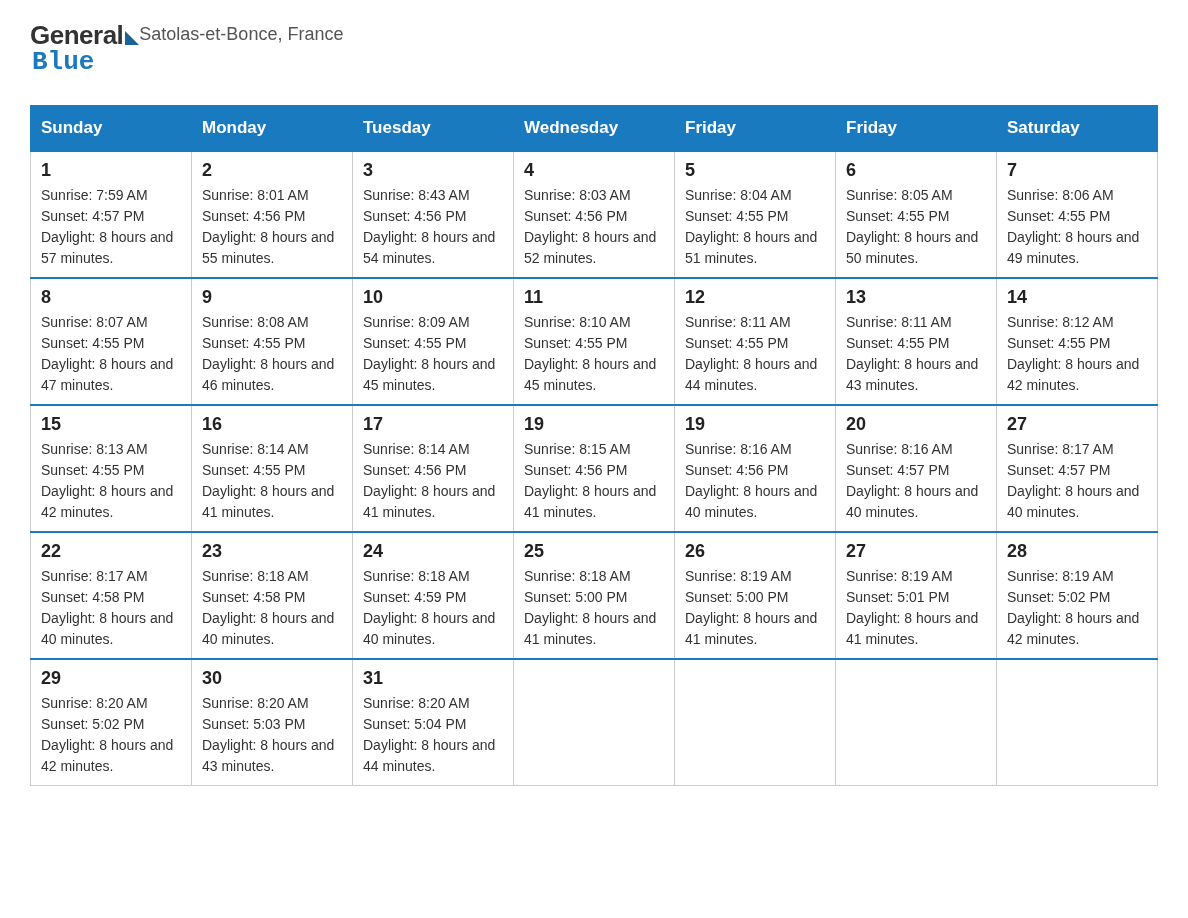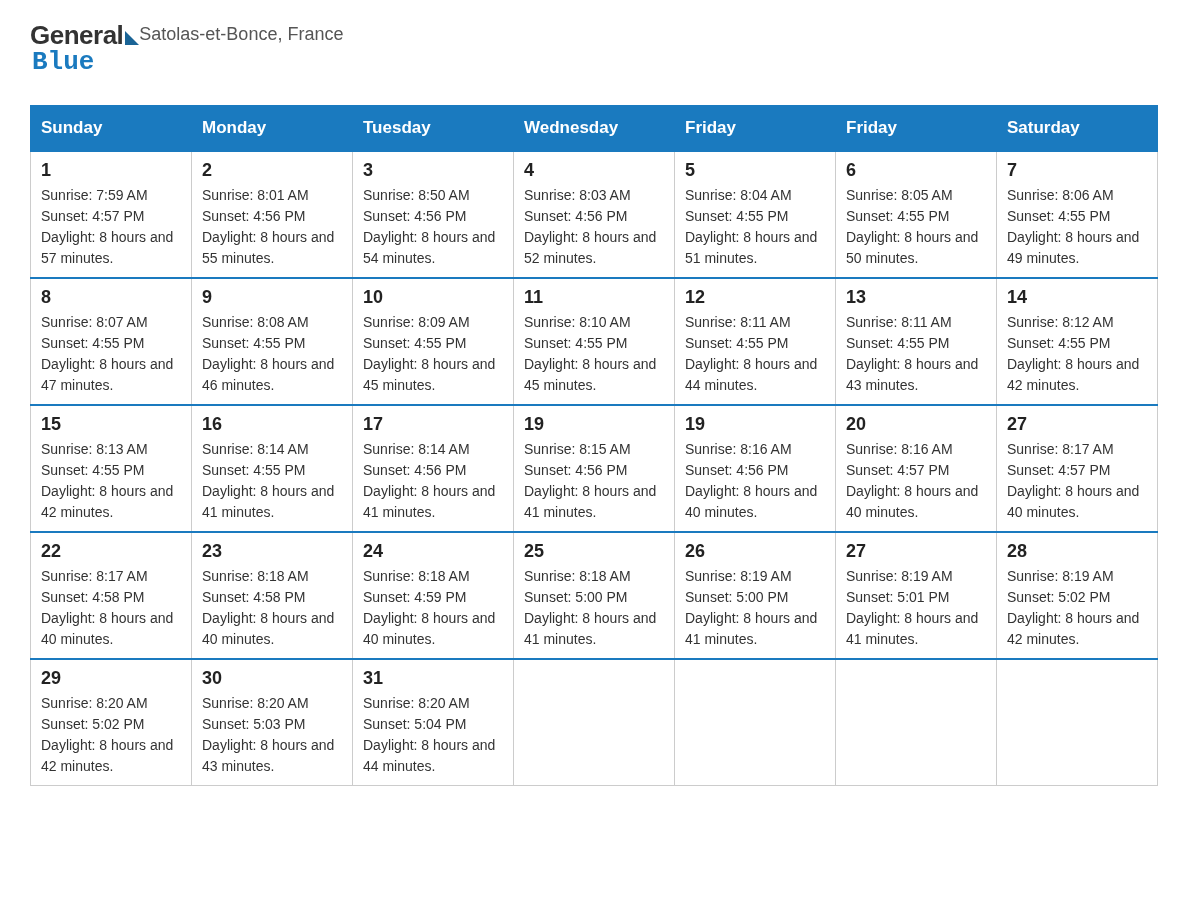--- a/index.html
+++ b/index.html
@@ -146,21 +146,21 @@
         <span class="day-num">2</span>
         <div class="day-info">
           <span>Sunrise: 8:01 AM</span><br>
           <span>Sunset: 4:56 PM</span><br>
           <span>Daylight: 8 hours and 55 minutes.</span>
         </div>
       </td>
         <td>
         <span class="day-num">3</span>
         <div class="day-info">
-          <span>Sunrise: 8:50 AM</span><br>
+          <span>Sunrise: 8:43 AM</span><br>
           <span>Sunset: 4:56 PM</span><br>
           <span>Daylight: 8 hours and 54 minutes.</span>
         </div>
       </td>
         <td>
         <span class="day-num">4</span>
         <div class="day-info">
           <span>Sunrise: 8:03 AM</span><br>
           <span>Sunset: 4:56 PM</span><br>
           <span>Daylight: 8 hours and 52 minutes.</span>

